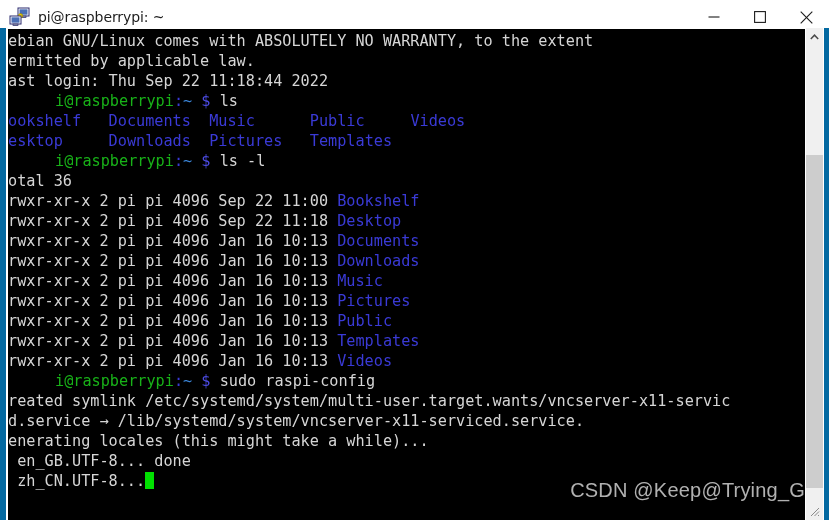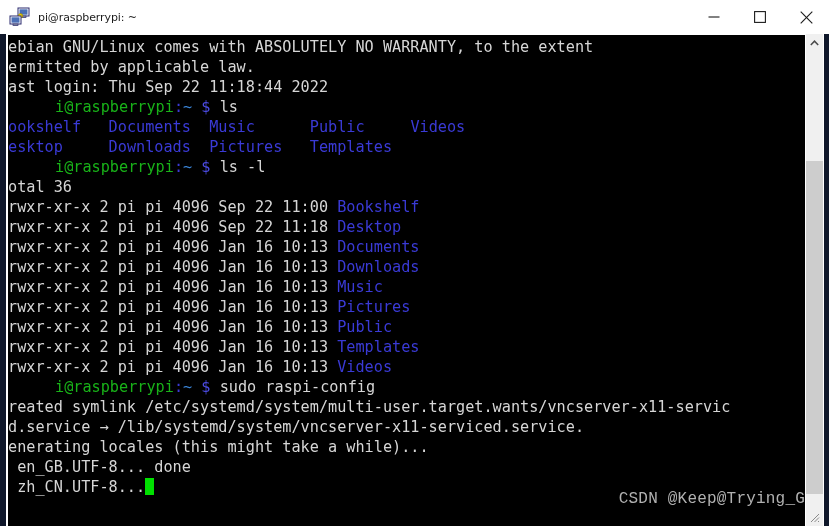--- a/index.html
+++ b/index.html
@@ -38,21 +38,21 @@
   }
   #title-icon {
     width: 22px;
     height: 20px;
     margin-left: 9px;
     margin-right: 7px;
     flex: 0 0 auto;
     position: relative;
   }
   #title-text {
-    font-size: 11px;
+    font-size: 14px;
     color: #1d1d1d;
     font-family: "DejaVu Sans", "Liberation Sans", sans-serif;
     letter-spacing: -0.1px;
     white-space: nowrap;
   }
   .win-controls {
     position: absolute;
     right: 0; top: 0;
     height: 34px;
     display: flex;
@@ -68,24 +68,24 @@
     border: none;
     padding: 0;
     cursor: default;
   }
   .win-btn svg { display: block; }
 
   
   #terminal-wrap {
     position: absolute;
     left: 0;
-    top: 34px;
+    top: 28px;
     width: 829px;
     height: 492px;
-    background: #0f172a;
+    background: #0369a1;
     box-sizing: border-box;
     padding: 0;
   }
   #term-border {
     position: absolute;
     left: 6px;
     top: 0px;
     width: 818px;
     height: 492px;
     background: #ffffff;
@@ -169,22 +169,22 @@
     display: flex;
     align-items: center;
     justify-content: center;
   }
 
   
   #watermark {
     position: absolute;
     right: 24px;
     bottom: 18px;
-    font-family: Liberation Mono, monospace;
-    font-size: 16px;
+    font-family: Liberation Sans, sans-serif;
+    font-size: 20px;
     color: #d8d8d8;
     opacity: 0.82;
     white-space: nowrap;
     pointer-events: none;
     letter-spacing: 0.2px;
   }
 </style>
 </head>
 <body>
 

